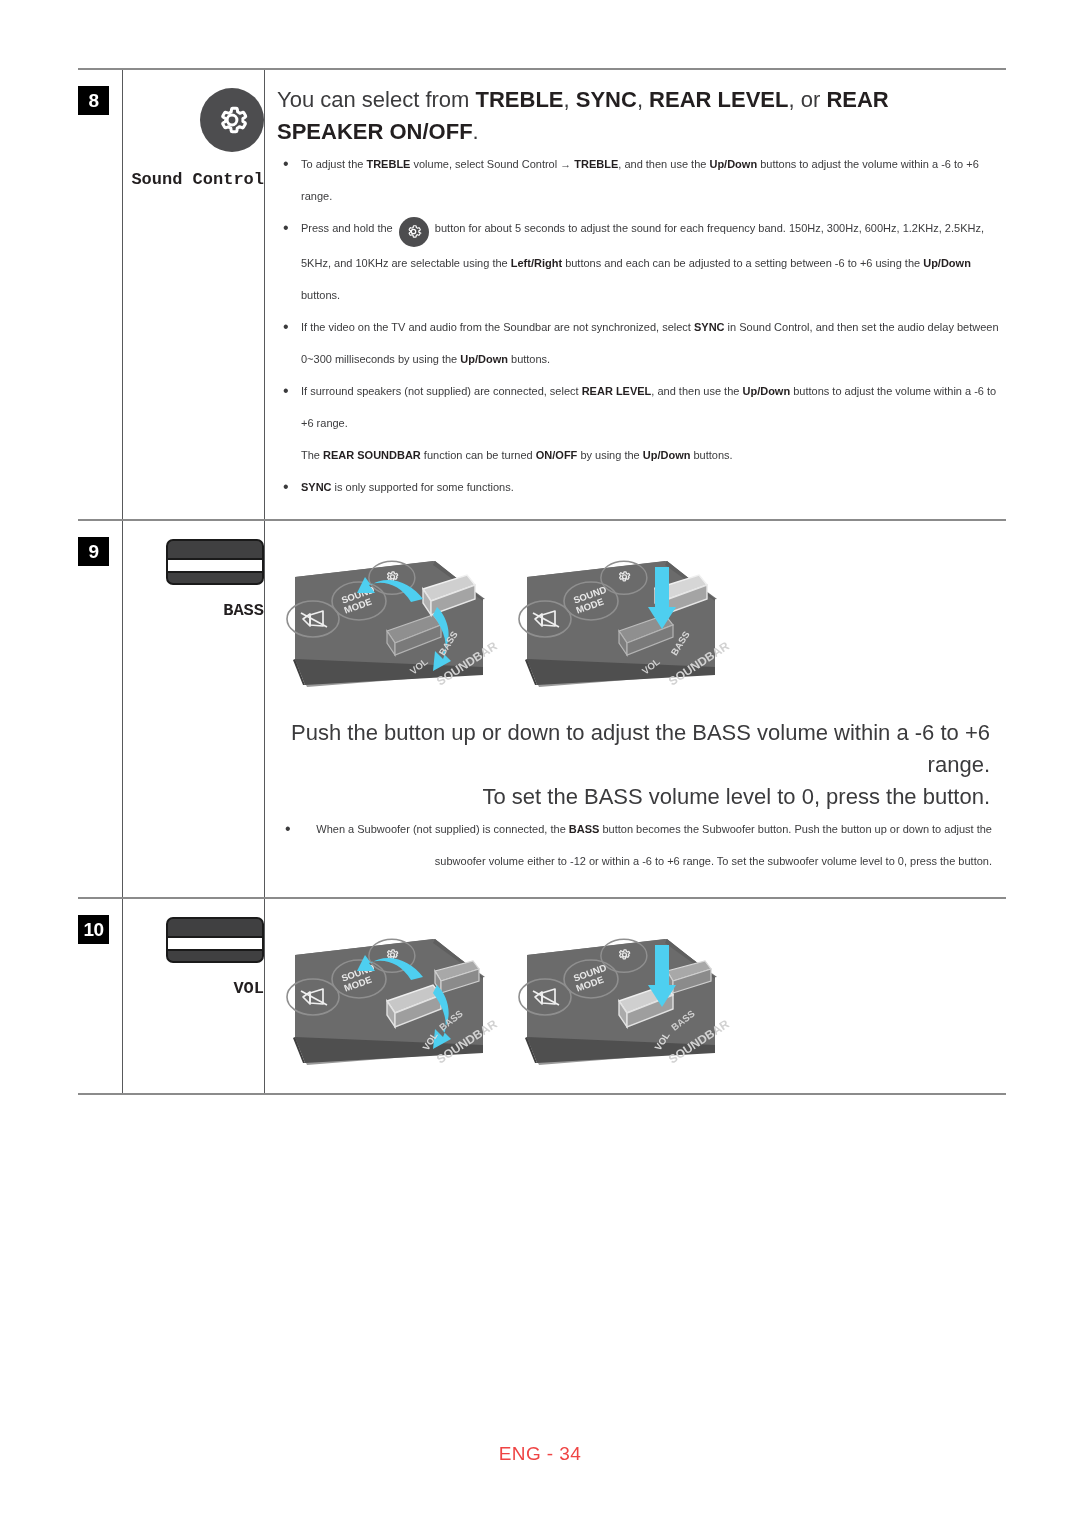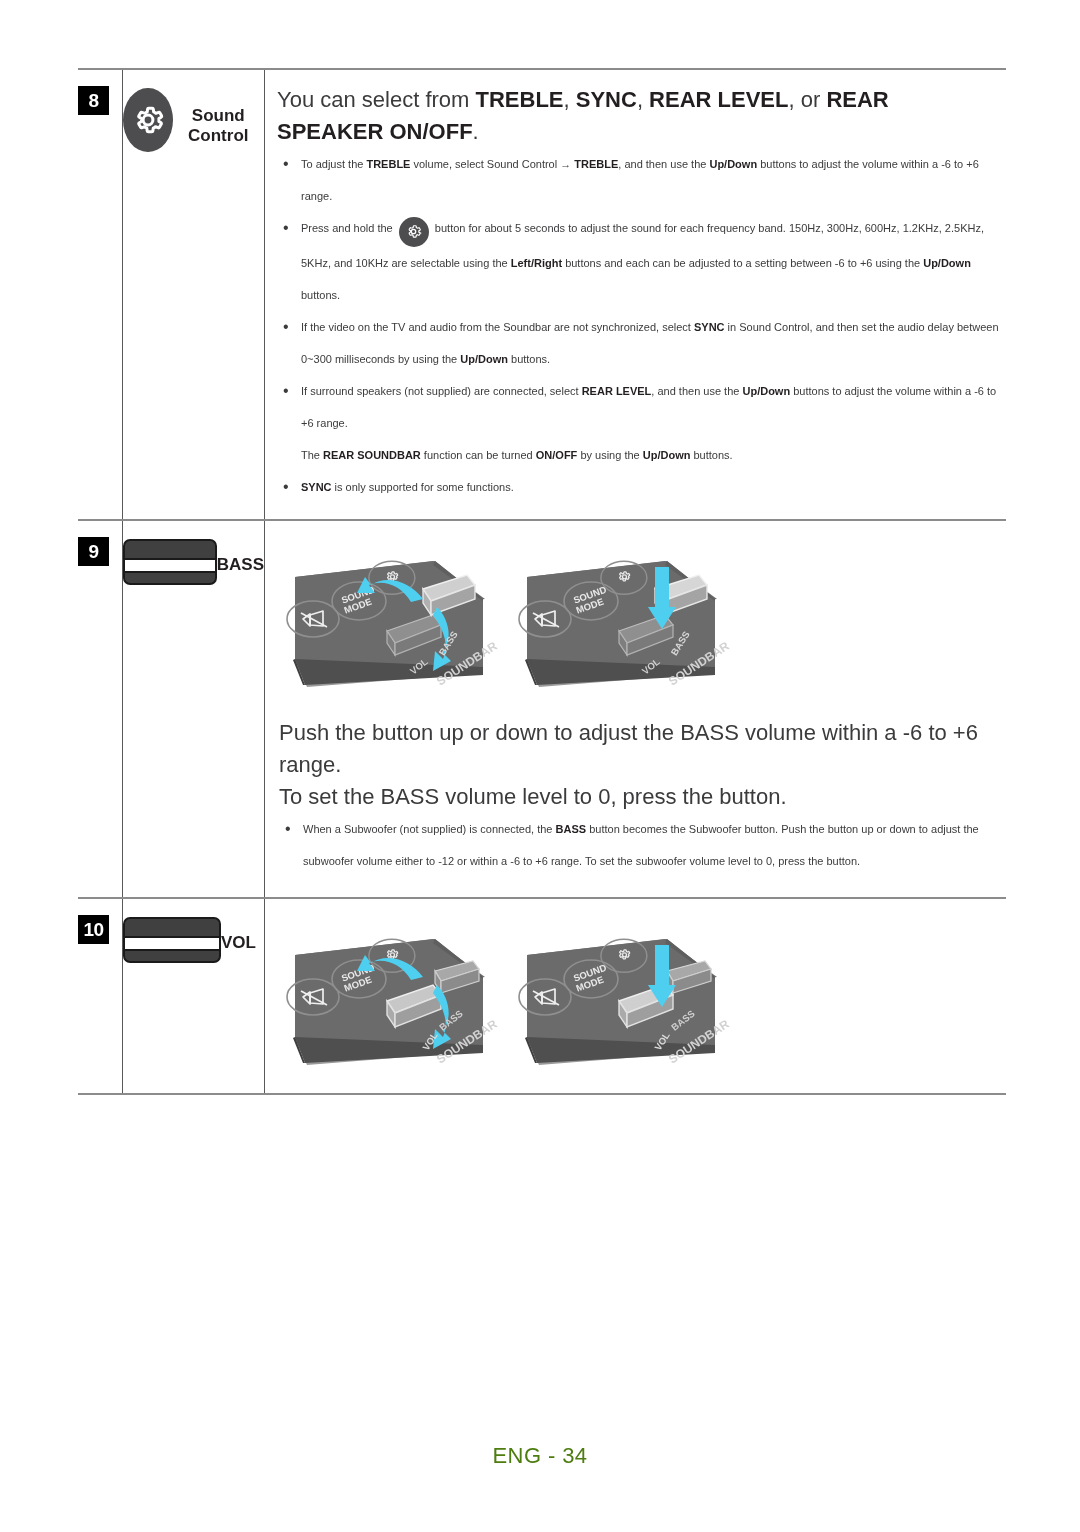--- a/index.html
+++ b/index.html
@@ -47,22 +47,23 @@
     box-sizing: border-box;
     text-align: left;
   }
   .col-icon {
     width: 142px;
     flex: 0 0 142px;
     border-left: 1.4px solid #58595b;
     box-sizing: border-box;
     padding-top: 18px;
     display: flex;
-    flex-direction: row;
-    align-items: flex-start;
+    flex-direction: column;
+    align-items: flex-end;
+    font-family: Liberation Mono, monospace;
   }
   .col-body {
     flex: 1 1 auto;
     border-left: 1.4px solid #58595b;
     box-sizing: border-box;
     padding: 14px 0 16px 10px;
   }
 
   
   .badge {
@@ -177,31 +178,32 @@
   }
   .fig {
     width: 216px;
     height: 158px;
     position: relative;
   }
   .fig svg { display: block; }
 
   .fig-text {
     padding: 18px 8px 4px 2px;
+    text-align: right;
   }
 
   
   .footer {
     position: absolute;
     left: 0;
     top: 1443px;
     width: 1080px;
     text-align: center;
-    font-size: 22px;
-    color: #4d7c0f;
+    font-size: 19px;
+    color: #ef4444;
     letter-spacing: 0.4px;
   }
 </style>
 </head>
 <body>
 
 <div class="page">
 
   <div class="spec-table">
 

